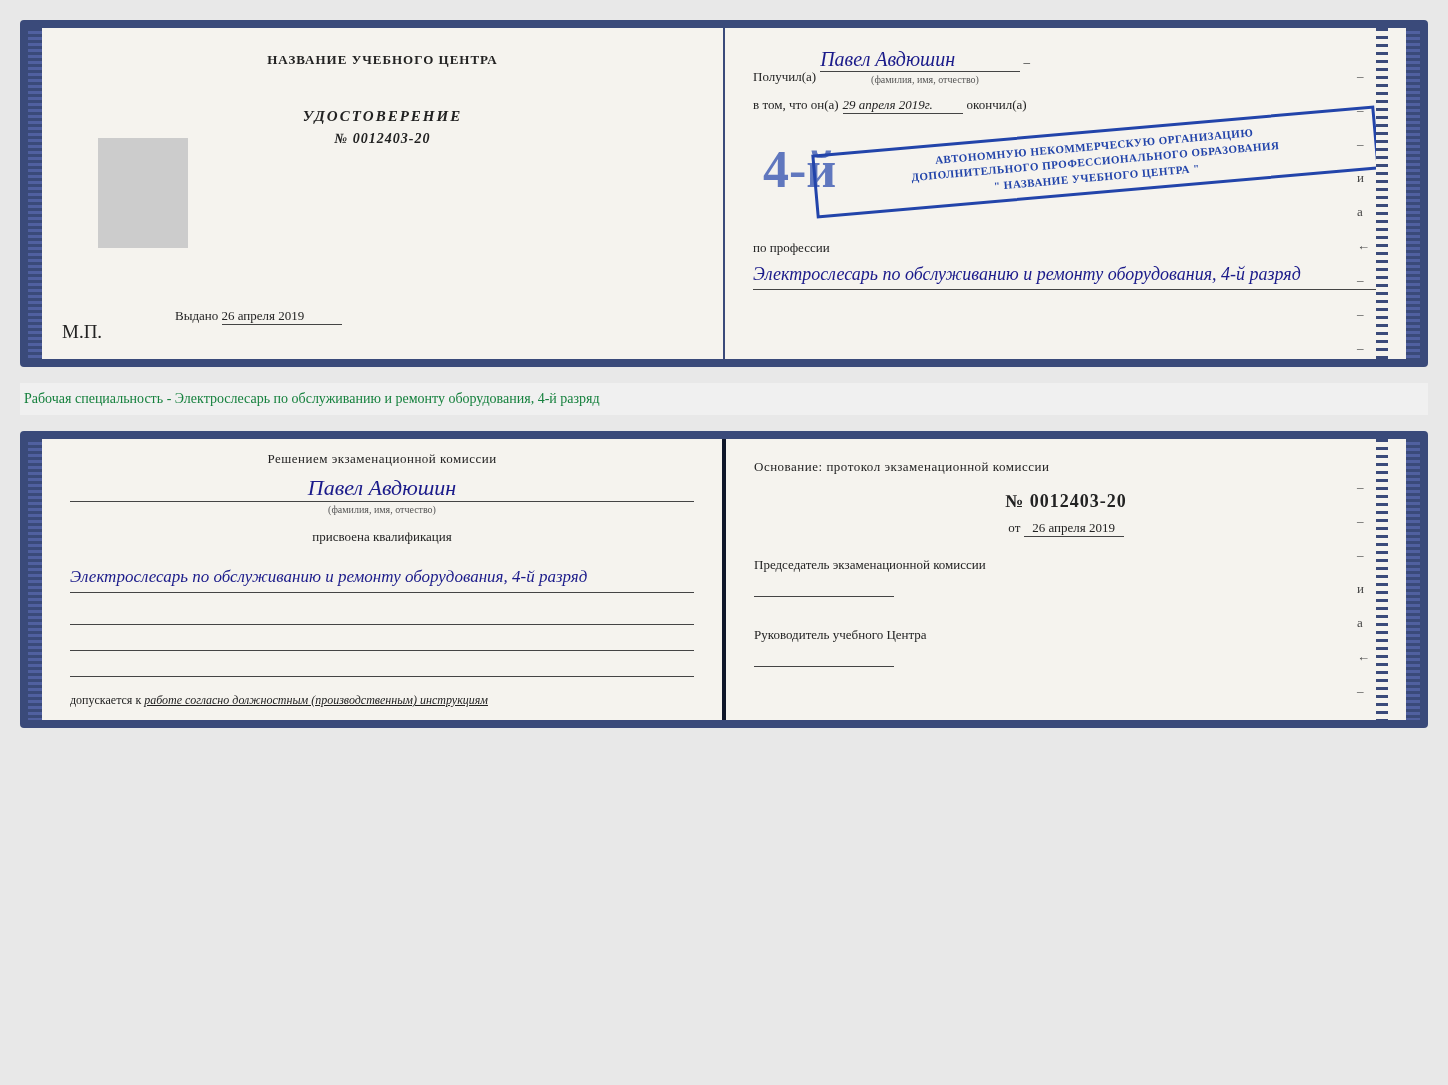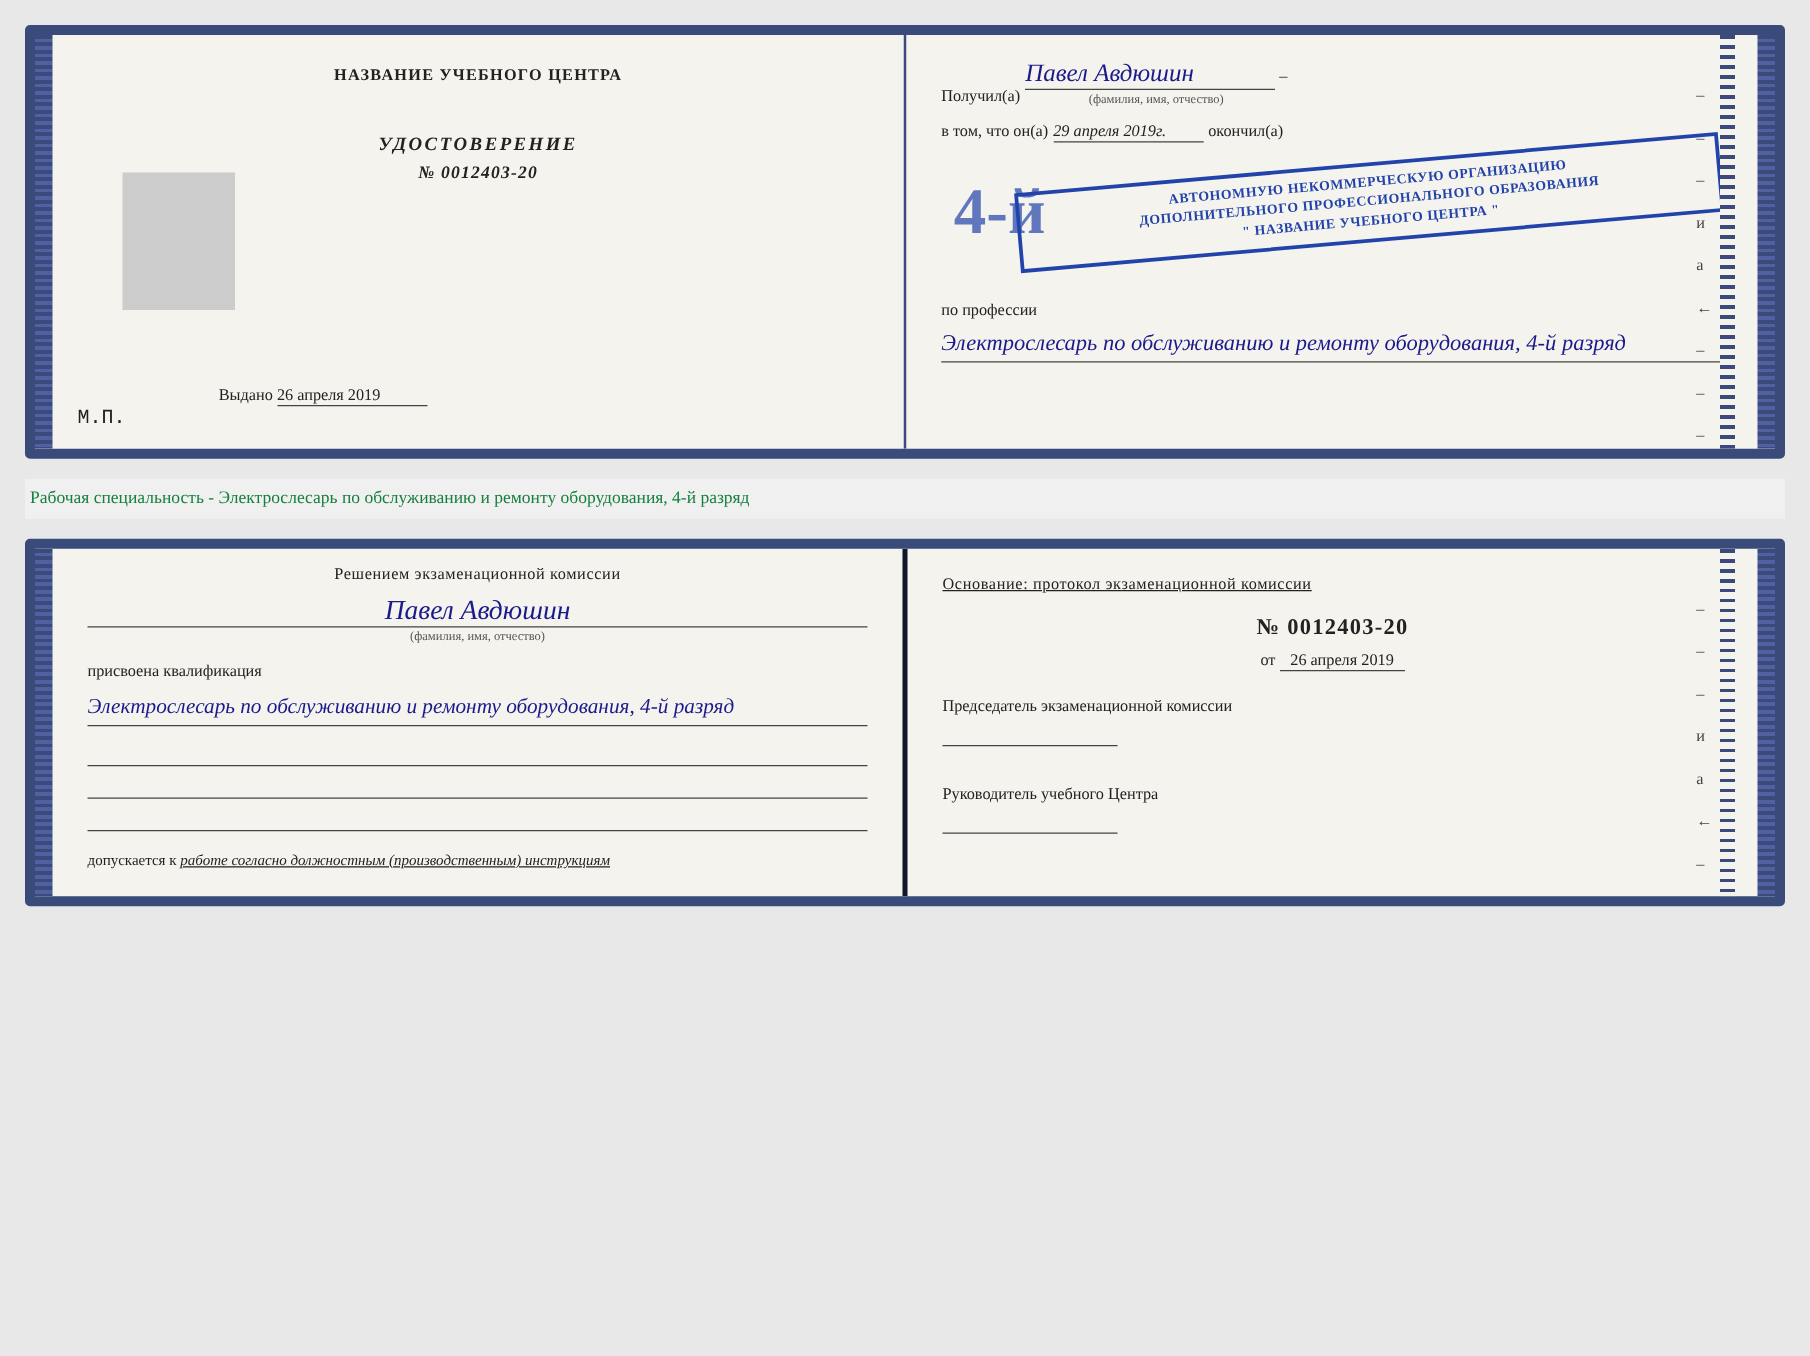--- a/index.html
+++ b/index.html
@@ -106,23 +106,22 @@
     .issued-value {
       border-bottom: 1px solid #444;
       display: inline-block;
       min-width: 120px;
     }
 
     .mp-label {
       position: absolute;
       bottom: 16px;
       left: 20px;
-      font-size: 16px;
-      color: #222;
-      font-family: Liberation Mono, monospace;
+      font-size: 19px;
+      color: #222;
     }
 
     
     .recipient-line {
       font-size: 13px;
       color: #222;
       margin-bottom: 4px;
       display: flex;
       align-items: flex-end;
       gap: 4px;
@@ -275,22 +274,22 @@
       font-size: 10px;
       text-align: center;
       color: #555;
       display: block;
       margin-bottom: 14px;
     }
 
     .qualification-label {
       font-size: 13px;
       color: #222;
-      text-align: left;
-      margin-bottom: 6px;
+      text-align: center;
+      margin-bottom: 18px;
     }
 
     .qualification-value {
       font-size: 17px;
       font-style: italic;
       color: #1a1a8a;
       border-bottom: 1px solid #444;
       display: block;
       margin-bottom: 4px;
       line-height: 1.7;
@@ -317,21 +316,20 @@
       text-decoration: underline;
       color: #222;
     }
 
     
     .osnov-label {
       font-size: 13px;
       letter-spacing: 0.5px;
       color: #222;
       margin-bottom: 16px;
-      text-decoration: underline;
     }
 
     .protocol-number {
       font-size: 18px;
       font-weight: bold;
       color: #222;
       text-align: center;
       display: block;
       margin-bottom: 8px;
       letter-spacing: 1px;

